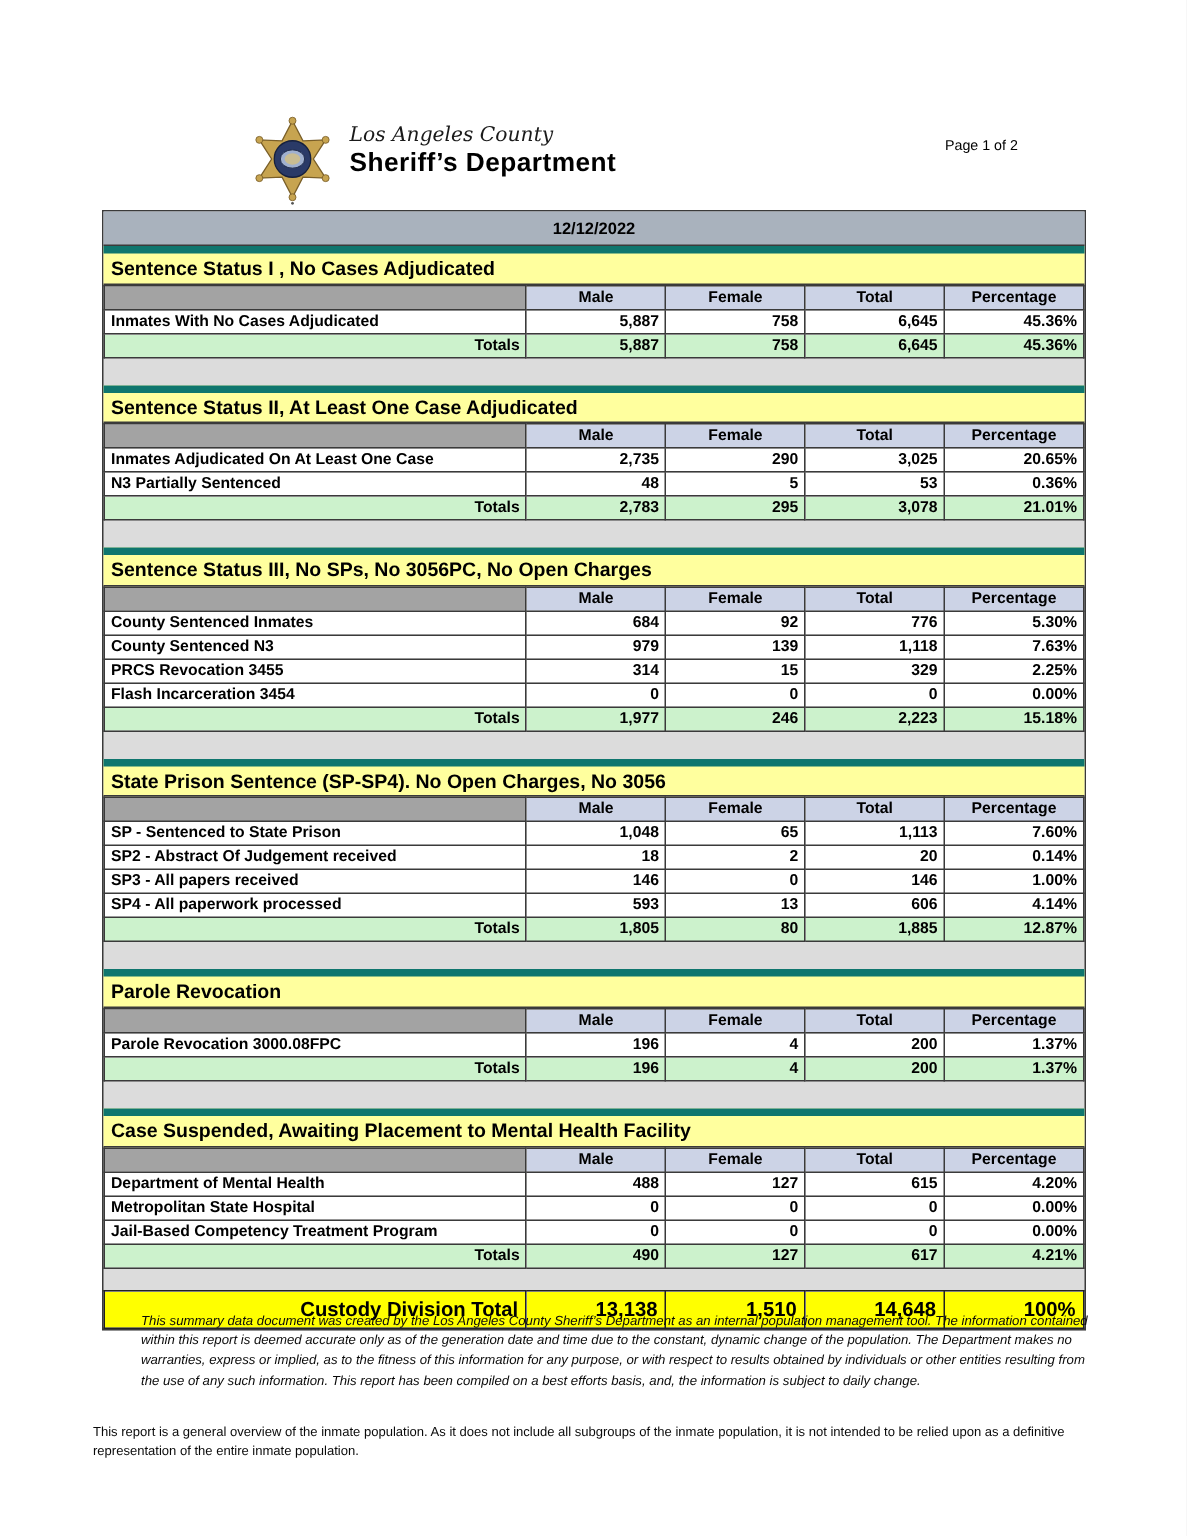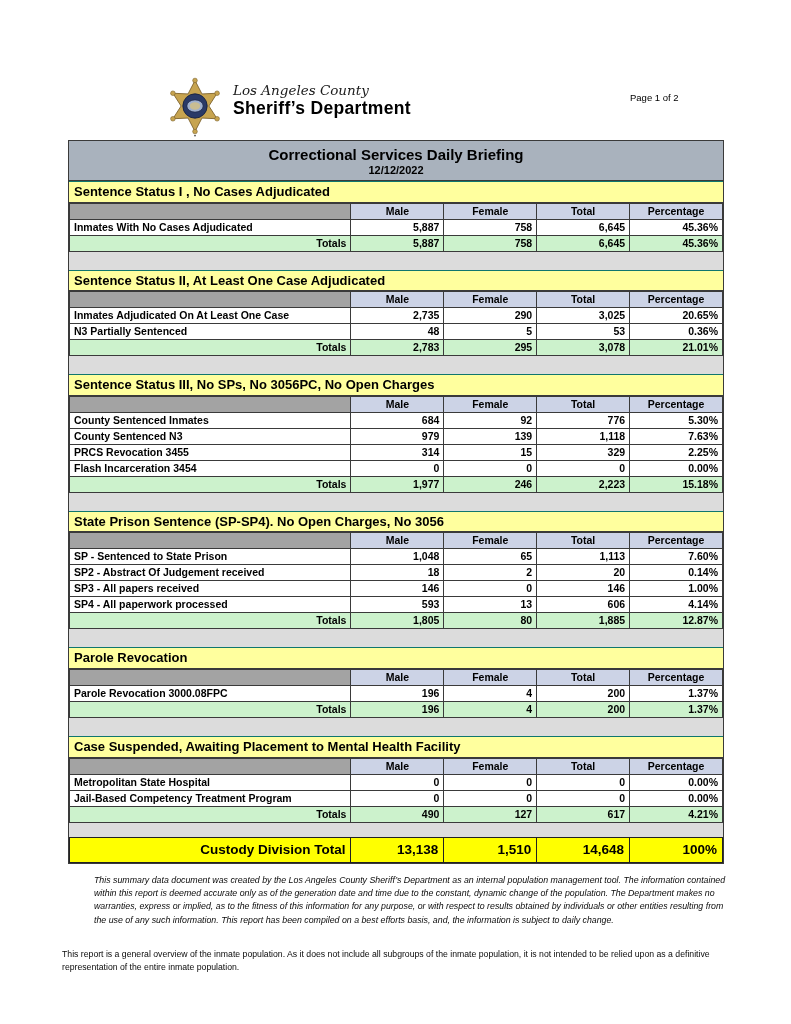--- a/index.html
+++ b/index.html
@@ -36,21 +36,21 @@
     text-align: center;
     padding: 5px 0 4px 0;
   }
   .title-main { font-size: 15px; font-weight: bold; }
   .title-date { font-size: 11px; font-weight: bold; margin-top: 1px; }
 
   .section { margin: 0 0 18px 0; }
   .section:last-child { margin-bottom: 0; }
   .section-title {
     background: #ffff9e;
-    border-top: 1px solid #0f766e;
+    border-top: 5px solid #0f766e;
     border-bottom: 1px solid #3a3a3a;
     font-weight: bold;
     font-size: 13px;
     padding: 2px 5px 2px 5px;
     line-height: 1.2;
   }
 
   table.grid {
     width: 100%;
     border-collapse: collapse;
@@ -135,21 +135,20 @@
     </svg>
     <div class="agency">
       <div class="agency-line1">Los Angeles County</div>
       <div class="agency-line2">Sheriff’s Department</div>
     </div>
   </div>
   <div class="page-label">Page 1 of 2</div>
 
   <div class="report">
     <div class="title-bar">
-      <div class="title-main">Correctional Services Daily Briefing</div>
       <div class="title-date">12/12/2022</div>
     </div>
 
     <div id="sections">
         <div class="section">
           <div class="section-title">Sentence Status I , No Cases Adjudicated</div>
           <table class="grid">
             <colgroup>
               <col class="col-label">
               <col class="col-num">
@@ -381,20 +380,27 @@
               <col class="col-num">
               <col class="col-num">
             </colgroup>
             <tbody>
               <tr class="head-row">
                 <td class="corner"></td>
                 <td class="col-head">Male</td>
                 <td class="col-head">Female</td>
                 <td class="col-head">Total</td>
                 <td class="col-head">Percentage</td>
+              </tr>
+              <tr class="data-row">
+                <td class="lab">Department of Mental Health</td>
+                <td class="num">488</td>
+                <td class="num">127</td>
+                <td class="num">615</td>
+                <td class="num">4.20%</td>
               </tr>
               <tr class="data-row">
                 <td class="lab">Metropolitan State Hospital</td>
                 <td class="num">0</td>
                 <td class="num">0</td>
                 <td class="num">0</td>
                 <td class="num">0.00%</td>
               </tr>
               <tr class="data-row">
                 <td class="lab">Jail-Based Competency Treatment Program</td>

